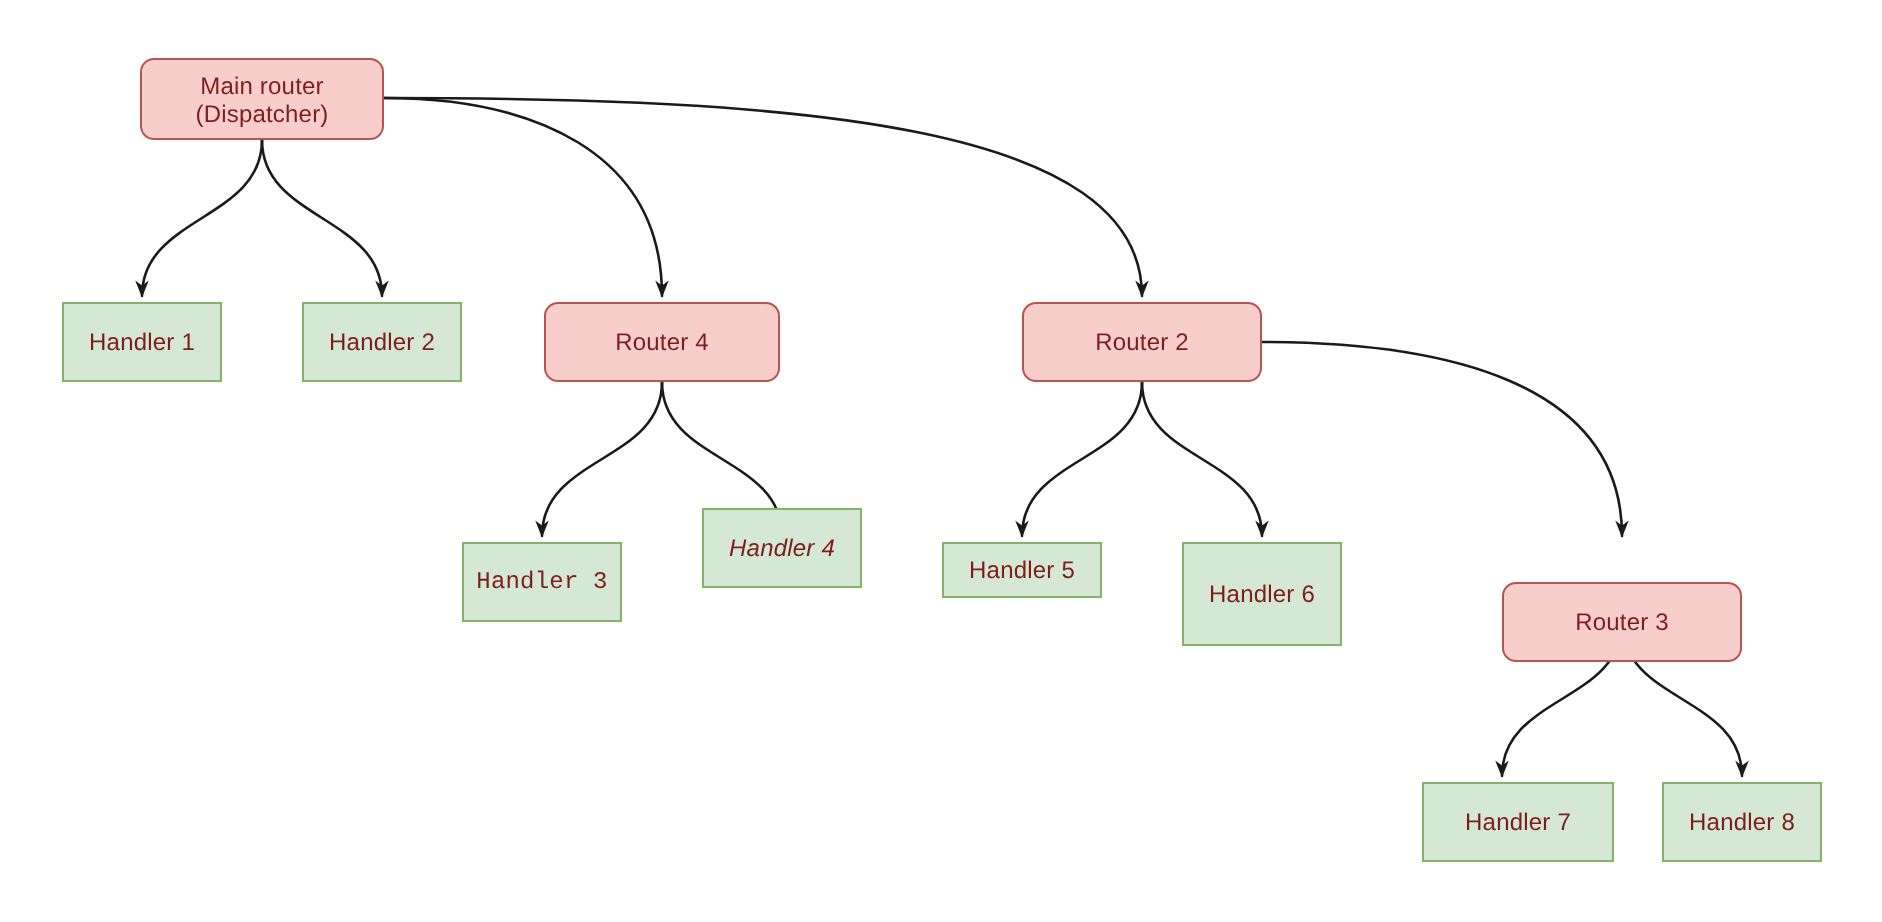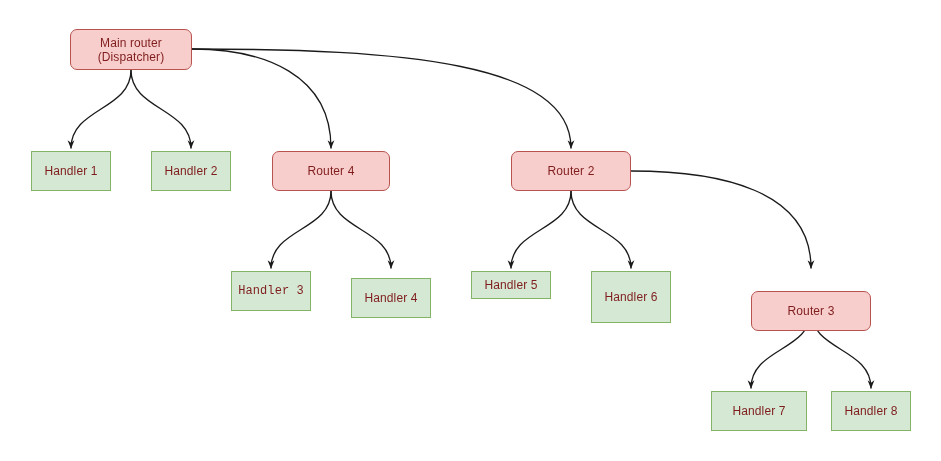--- a/index.html
+++ b/index.html
@@ -80,21 +80,21 @@
   </svg>
 
   <div id="nodes-group">
       <div class="node router" style="left: 70px; top: 29px; width: 122px; height: 41px;"><span class="node-label">Main router
 (Dispatcher)</span></div>
       <div class="node handler" style="left: 31px; top: 151px; width: 80px; height: 40px; text-align: center;"><span class="node-label">Handler 1</span></div>
       <div class="node handler" style="left: 151px; top: 151px; width: 80px; height: 40px;"><span class="node-label">Handler 2</span></div>
       <div class="node router" style="left: 272px; top: 151px; width: 118px; height: 40px;"><span class="node-label">Router 4</span></div>
       <div class="node router" style="left: 511px; top: 151px; width: 120px; height: 40px;"><span class="node-label">Router 2</span></div>
       <div class="node handler" style="left: 231px; top: 271px; width: 80px; height: 40px; font-family: Liberation Mono, monospace;"><span class="node-label">Handler 3</span></div>
-      <div class="node handler" style="left: 351px; top: 278px; width: 80px; height: 40px;"><span class="node-label">Handler 4</span></div>
+      <div class="node handler" style="left: 351px; top: 254px; width: 80px; height: 40px; font-style: italic;"><span class="node-label">Handler 4</span></div>
       <div class="node handler" style="left: 471px; top: 271px; width: 80px; height: 28px;"><span class="node-label">Handler 5</span></div>
       <div class="node handler" style="left: 591px; top: 271px; width: 80px; height: 52px;"><span class="node-label">Handler 6</span></div>
       <div class="node router" style="left: 751px; top: 271px; width: 120px; height: 40px; margin-top: 20px;"><span class="node-label">Router 3</span></div>
       <div class="node handler" style="left: 711px; top: 391px; width: 96px; height: 40px;"><span class="node-label">Handler 7</span></div>
       <div class="node handler" style="left: 831px; top: 391px; width: 80px; height: 40px;"><span class="node-label">Handler 8</span></div>
     </div>
 
 </div>
 
 </body></html>

